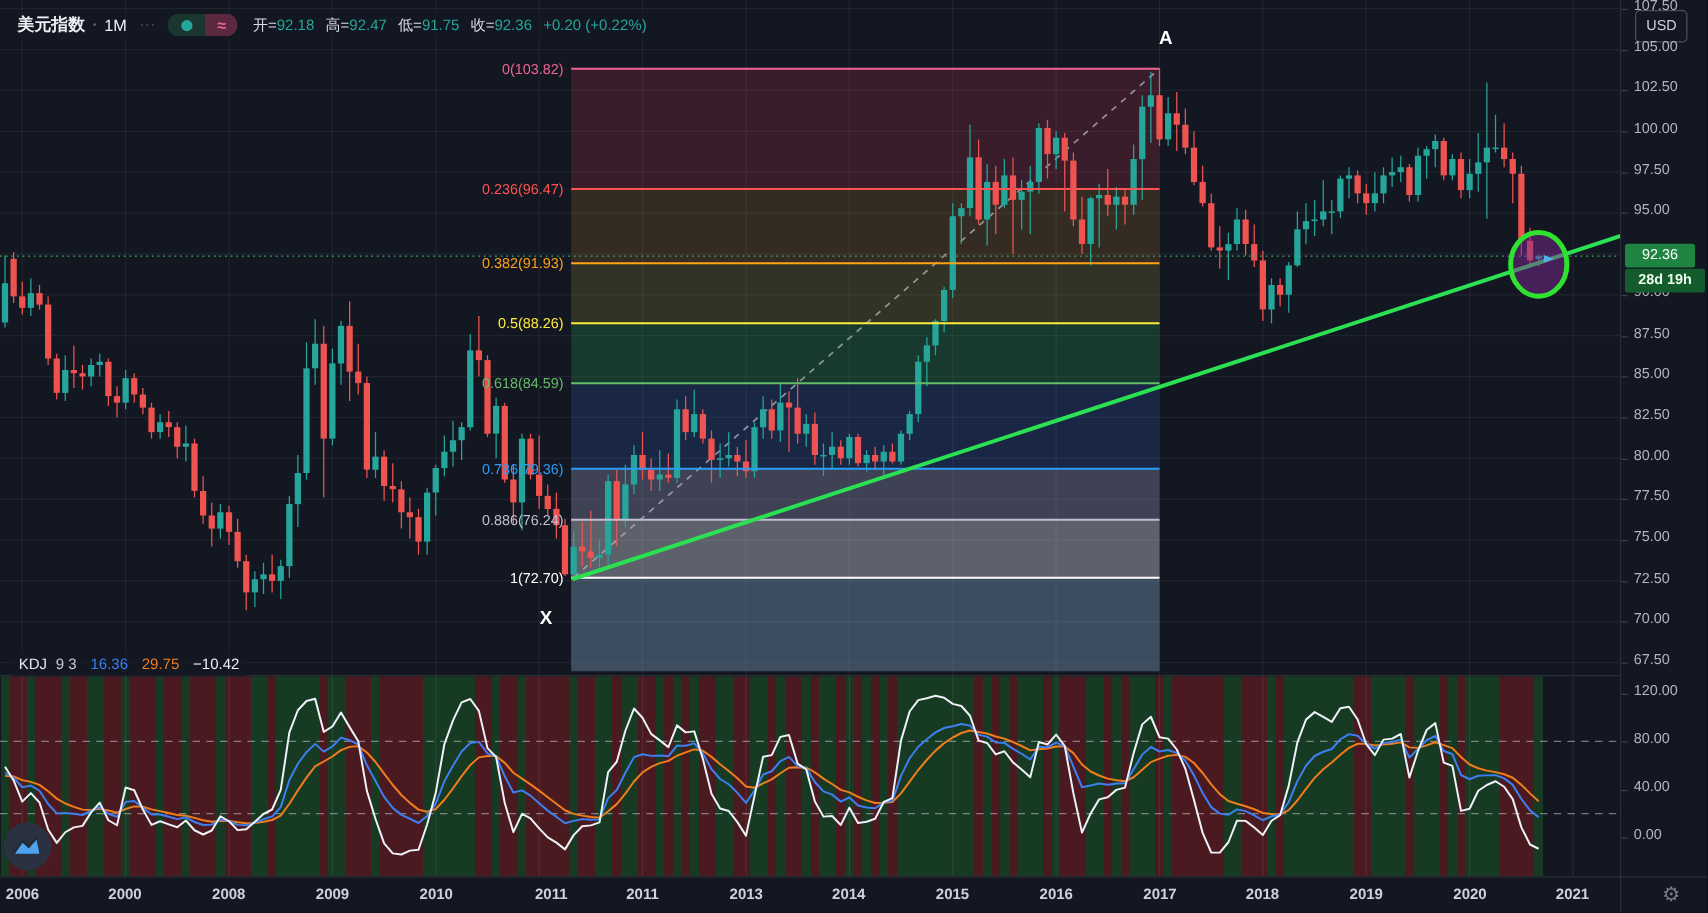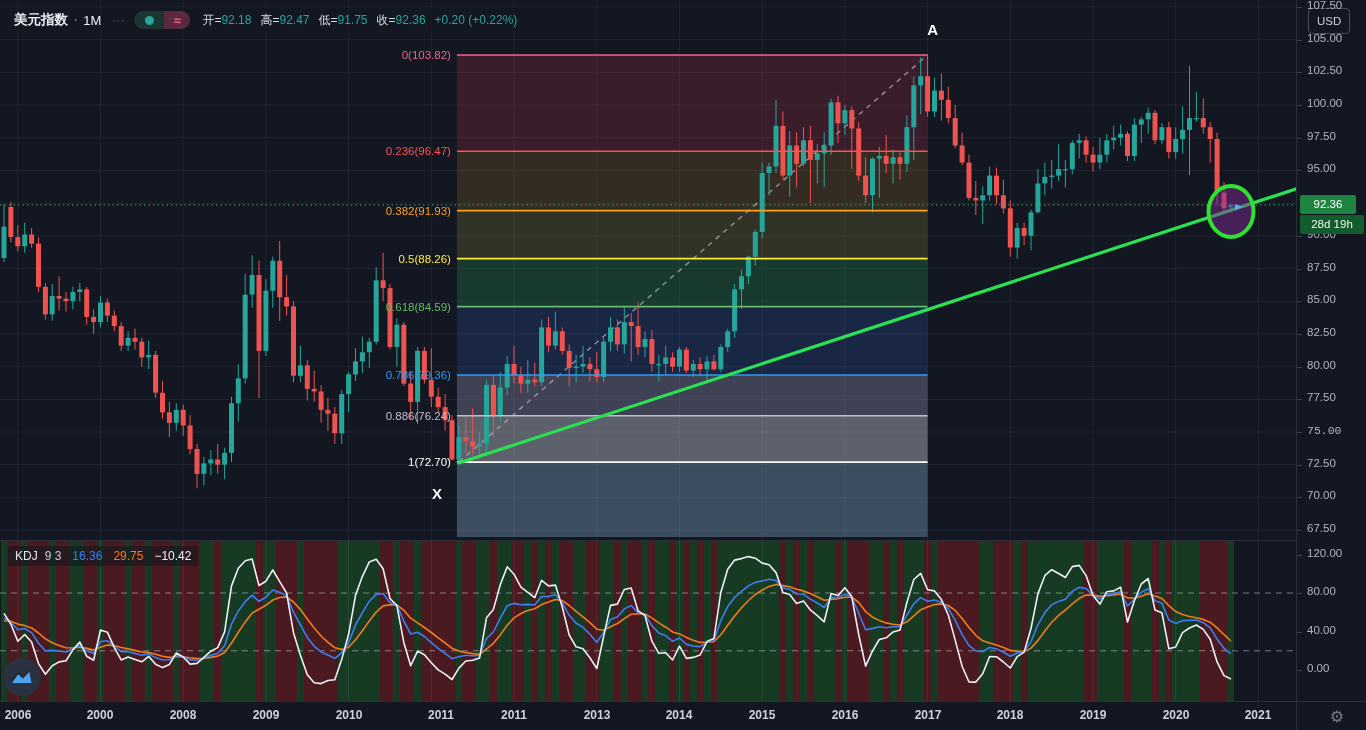--- a/index.html
+++ b/index.html
@@ -24,21 +24,21 @@
   #usd-badge {
     position:absolute; left:11px; top:8px; padding:6px 8px;
     border:1px solid #4a4e59; border-radius:4px; color:#cdd1da; font-size:11.5px;
   }
   #price-badge {
     position:absolute; left:3px; top:195px; width:56px; height:19px; line-height:19px;
     background:#1f8441; color:#ffffff; font-size:11.5px; text-align:center; border-radius:2px; z-index:7;
   }
   #countdown-badge {
     position:absolute; left:3px; top:215px; width:64px; height:19px; line-height:19px;
-    background:#155c2c; color:#eafbee; font-size:11.5px; text-align:center; border-radius:2px; z-index:7;
+    background:#155c2c; color:#eafbee; font-size:11.5px; text-align:center; border-radius:2px; z-index:7;font-weight:bold;
   }
   #time-axis {
     position:absolute; left:0; top:701px; width:1366px; height:29px;
     background:#131722; border-top:1px solid #2a2e39; z-index:5;
   }
   .year-label {
     position:absolute; top:6px; transform:translateX(-50%);
     font-size:12px; font-weight:bold; color:#ced2dc;
   }
   #gear-btn {
@@ -55,21 +55,21 @@
   #legend .more { color:#3f434e; font-size:13px; margin:0 8px 0 10px; letter-spacing:2px; }
   .pill { display:inline-flex; height:18px; border-radius:9px; overflow:hidden; margin-right:12px; cursor:pointer; }
   .pill-left { width:30px; background:#1b3530; display:flex; align-items:center; justify-content:center; }
   .pill-left .dot { width:9px; height:9px; border-radius:50%; background:#26a69a; }
   .pill-right { width:26px; background:#5c2840; color:#f06292; font-size:13px; font-weight:bold;
     display:flex; align-items:center; justify-content:center; }
   .ohlc { font-size:12px; color:#d8dbe4; margin-right:9px; }
   .ohlc b { font-weight:normal; color:#26a69a; }
   .chg { font-size:12px; color:#26a69a; }
   #kdj-legend {
-    position:absolute; left:8px; top:546px; height:20px; display:flex; align-items:center;
+    position:absolute; left:8px; top:521px; height:20px; display:flex; align-items:center;
     background:rgba(19,23,34,0.6); border-radius:3px; padding:0 7px; z-index:8;
     font-size:12px; white-space:nowrap;
   }
   #kdj-legend .t { color:#e4e7ee; margin-right:7px; }
   #kdj-legend .p { color:#c8ccd6; margin-right:11px; }
   #kdj-legend .kv { color:#3d7ff0; margin-right:11px; }
   #kdj-legend .dv { color:#ef7d1c; margin-right:11px; }
   #kdj-legend .jv { color:#eef1f8; }
   #logo-btn {
     position:absolute; left:3px; top:658px; width:38px; height:38px; border-radius:50%;
@@ -746,21 +746,21 @@
       <div class="axis-tick" style="top: 261px;">87.50</div>
       <div class="tick-dash" style="top: 301px;"></div>
       <div class="axis-tick" style="top: 293px;">85.00</div>
       <div class="tick-dash" style="top: 334px;"></div>
       <div class="axis-tick" style="top: 326px;">82.50</div>
       <div class="tick-dash" style="top: 367px;"></div>
       <div class="axis-tick" style="top: 359px;">80.00</div>
       <div class="tick-dash" style="top: 399px;"></div>
       <div class="axis-tick" style="top: 391px;">77.50</div>
       <div class="tick-dash" style="top: 432px;"></div>
-      <div class="axis-tick" style="top: 424px; font-family: Liberation Mono, monospace;">75.00</div>
+      <div class="axis-tick" style="top: 424px;">75.00</div>
       <div class="tick-dash" style="top: 465px;"></div>
       <div class="axis-tick" style="top: 457px;">72.50</div>
       <div class="tick-dash" style="top: 497px;"></div>
       <div class="axis-tick" style="top: 489px;">70.00</div>
       <div class="tick-dash" style="top: 530px;"></div>
       <div class="axis-tick" style="top: 522px;">67.50</div>
       <div class="tick-dash" style="top: 555px;"></div>
       <div class="axis-tick" style="top: 547px;">120.00</div>
       <div class="tick-dash" style="top: 593px;"></div>
       <div class="axis-tick" style="top: 585px;">80.00</div>

